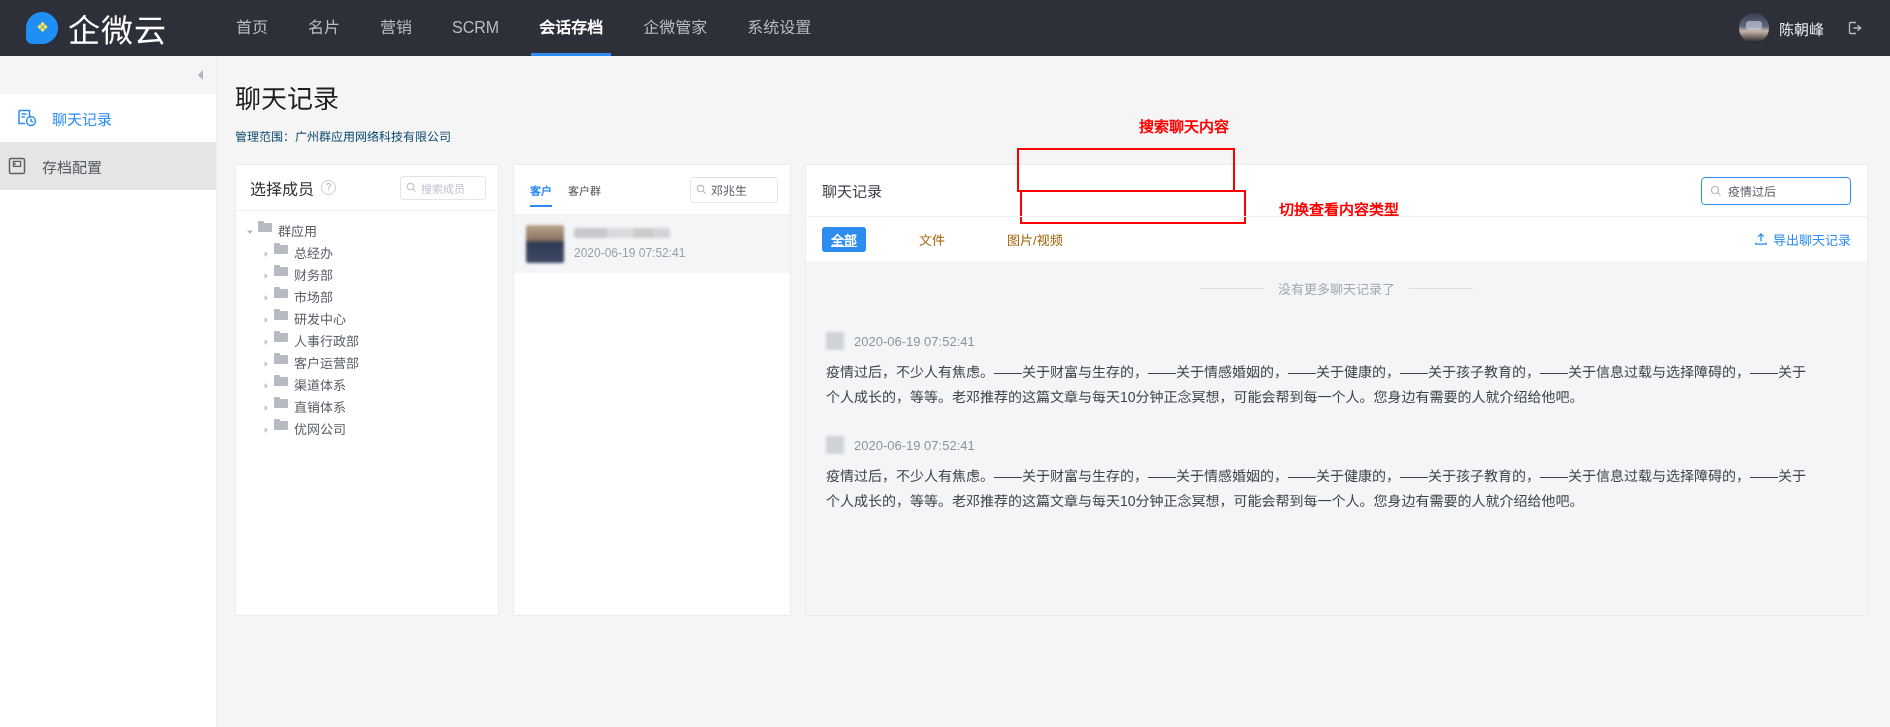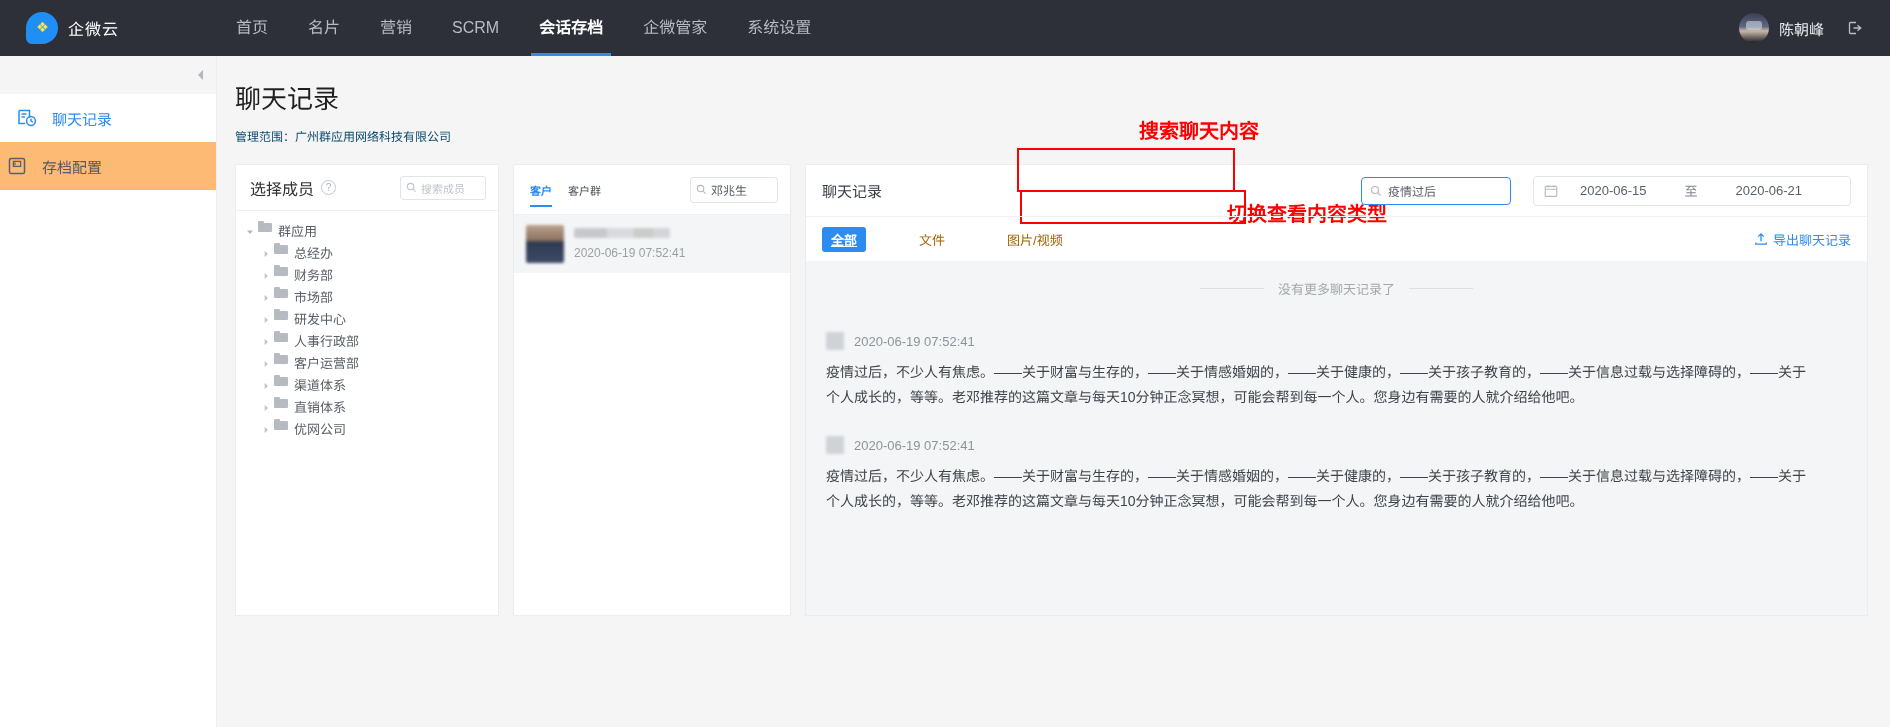--- a/index.html
+++ b/index.html
@@ -24,21 +24,21 @@
     position: absolute; inset: 0;
     background: #1f8ff5;
     border-radius: 50% 50% 50% 6px;
   }
   .brand-logo .mark {
     position: absolute; left: 9px; top: 7px; width: 15px; height: 16px;
     color: #ffe14d; font-size: 14px; font-weight: bold; line-height: 16px;
     text-align: center;
   }
   .brand-name {
-    color: #ffffff; font-size: 16px; margin-left: 10px; letter-spacing: 1px;
+    color: #ffffff; font-size: 32px; margin-left: 10px; letter-spacing: 1px;
     white-space: nowrap;
   }
   .nav { display: flex; align-items: center; height: 56px; margin-left: 26px; }
   .nav-item {
     color: #b9bcc4; font-size: 16px; height: 56px; line-height: 56px;
     padding: 0 20px; cursor: pointer; position: relative; white-space: nowrap;
   }
   .nav-item.active { color: #ffffff; font-weight: bold; }
   .nav-item.active:after {
     content: ""; position: absolute; left: 12px; right: 12px; bottom: 0;
@@ -68,21 +68,21 @@
     border-right: 1px solid #eeeeee;
   }
   .sidebar-collapse {
     height: 38px; background: #f5f5f5; display: flex; align-items: center;
     justify-content: flex-end; padding-right: 10px; cursor: pointer;
   }
   .side-item {
     height: 48px; display: flex; align-items: center; padding-left: 16px;
     font-size: 15px; color: #555a63; cursor: pointer; background: #ffffff;
   }
-  .side-item + .side-item { background: #fdba74; padding-left: 6px; }
+  .side-item + .side-item { background: #e5e5e5; padding-left: 6px; }
   .side-item.active { color: #2d8cf0; }
   .side-icon { width: 22px; height: 22px; margin-right: 14px; flex: 0 0 22px; display: flex; }
 
   
   .main { flex: 1 1 auto; padding: 0 22px 0 18px; position: relative; overflow: hidden; }
   .page-title { font-size: 26px; color: #1f1f1f; margin: 22px 0 0 0; font-weight: normal; }
   .page-sub { font-size: 12px; color: #0c4a6e; margin-top: 12px; }
 
   .panels { display: flex; margin-top: 20px; height: 452px; align-items: stretch; }
 
@@ -211,21 +211,21 @@
     width: 18px; height: 18px; flex: 0 0 18px; background: #cfd2d6; border-radius: 2px;
     filter: blur(1.5px);
   }
   .msg-time { font-size: 13px; color: #8d939b; margin-left: 10px; white-space: nowrap; }
   .msg-text {
     margin-top: 10px; font-size: 14px; color: #3e434b; line-height: 25px;
     max-width: 980px; text-align: justify;
   }
 
   
-  .anno { position: absolute; color: #ff0000; font-size: 20px; font-weight: bold; white-space: nowrap; }
+  .anno { position: absolute; color: #ff0000; font-size: 15px; font-weight: bold; white-space: nowrap; }
   .anno-box { position: absolute; border: 2px solid #ff0000; pointer-events: none; }
 </style>
 </head>
 <body>
 
 <div class="topbar">
   <div class="brand">
     <div class="brand-logo">
       <div class="bubble"></div>
       <div class="mark">❖</div>
@@ -289,21 +289,21 @@
     </div>
   </div>
 
   <div class="main">
     <h1 class="page-title">聊天记录</h1>
     <div class="page-sub">管理范围：广州群应用网络科技有限公司</div>
 
     <div class="anno" style="left:922px; top:59px;">搜索聊天内容</div>
     <div class="anno-box" style="left:800px; top:92px; width:218px; height:44px;"></div>
 
-    <div class="anno" style="left:1010px; top:142px;">切换查看内容类型</div>
+    <div class="anno" style="left:1062px; top:142px;">切换查看内容类型</div>
     <div class="anno-box" style="left:803px; top:134px; width:226px; height:34px;"></div>
 
     <div class="panels">
 
       <div class="card member-panel">
         <div class="member-head">
           <span class="ttl">选择成员</span>
           <span class="qmark">?</span>
           <div class="mini-search">
             <svg width="11" height="11" viewBox="0 0 12 12">
@@ -435,29 +435,20 @@
         <div class="chat-head">
           <span class="chat-title">聊天记录</span>
           <div class="chat-search-wrap">
             <div class="chat-search">
               <svg width="12" height="12" viewBox="0 0 12 12">
                 <circle cx="5" cy="5" r="3.5" fill="none" stroke="#b6bac1" stroke-width="1.2"></circle>
                 <path d="M7.7 7.7 10.5 10.5" stroke="#b6bac1" stroke-width="1.2"></path>
               </svg>
               <span class="val">疫情过后</span>
             </div>
-            <div class="date-range">
-              <svg width="14" height="14" viewBox="0 0 14 14">
-                <rect x="1.2" y="2.4" width="11.6" height="10" rx="1" fill="none" stroke="#b6bac1" stroke-width="1.1"></rect>
-                <path d="M1.2 5.2h11.6M4.2 1.2v2.4M9.8 1.2v2.4" stroke="#b6bac1" stroke-width="1.1"></path>
-              </svg>
-              <span class="d1">2020-06-15</span>
-              <span class="sep">至</span>
-              <span class="d2">2020-06-21</span>
-            </div>
           </div>
         </div>
 
         <div class="chat-filters">
           <div class="fbtn active">全部</div>
           <div class="fbtn">文件</div>
           <div class="fbtn">图片/视频</div>
           <div class="export">
             <svg width="14" height="14" viewBox="0 0 14 14">
               <path d="M7 1.8v7.4M4.2 4.6 7 1.8l2.8 2.8" fill="none" stroke="#2d8cf0" stroke-width="1.3"></path>

